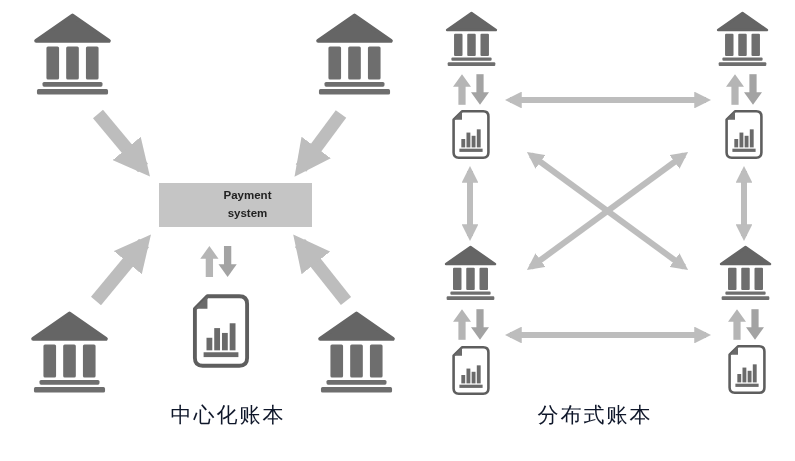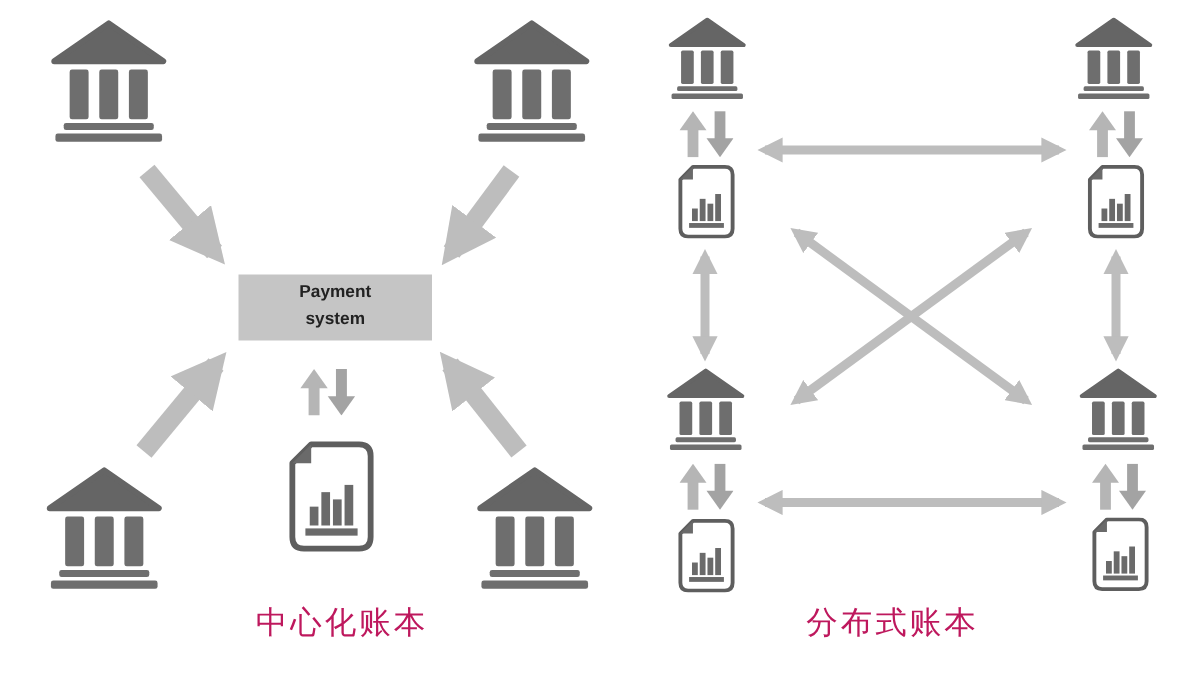--- a/index.html
+++ b/index.html
@@ -7,33 +7,33 @@
     position:relative;
     width:795px;height:461px;
     background:#ffffff;
     overflow:hidden;
     font-family:"Liberation Sans","DejaVu Sans",sans-serif;
   }
   #overlay{position:absolute;left:0;top:0;}
   .payment-box{
     position:absolute;left:159px;top:183px;width:129px;height:44px;
     background:#c5c5c5;
-    display:flex;align-items:center;justify-content:center;
+    display:flex;align-items:center;justify-content:center;padding-left:24px;
   }
   .payment-box span{
     white-space:pre-line;
     font-size:11.5px;line-height:1.55;
     color:#222222;text-align:center;
     font-weight:600;
   }
   .caption{
     position:absolute;top:401px;width:210px;
     text-align:center;
     font-size:21px;letter-spacing:2px;
-    color:#be185d;
+    color:#0f172a;
   }
   .caption.left{left:123px;}
   .caption.right{left:490px;font-family:Liberation Serif, serif;}
 </style>
 </head>
 <body>
 
 <div id="canvas">
 
   <svg id="overlay" width="795" height="461" viewBox="0 0 795 461" xmlns="http://www.w3.org/2000/svg">

